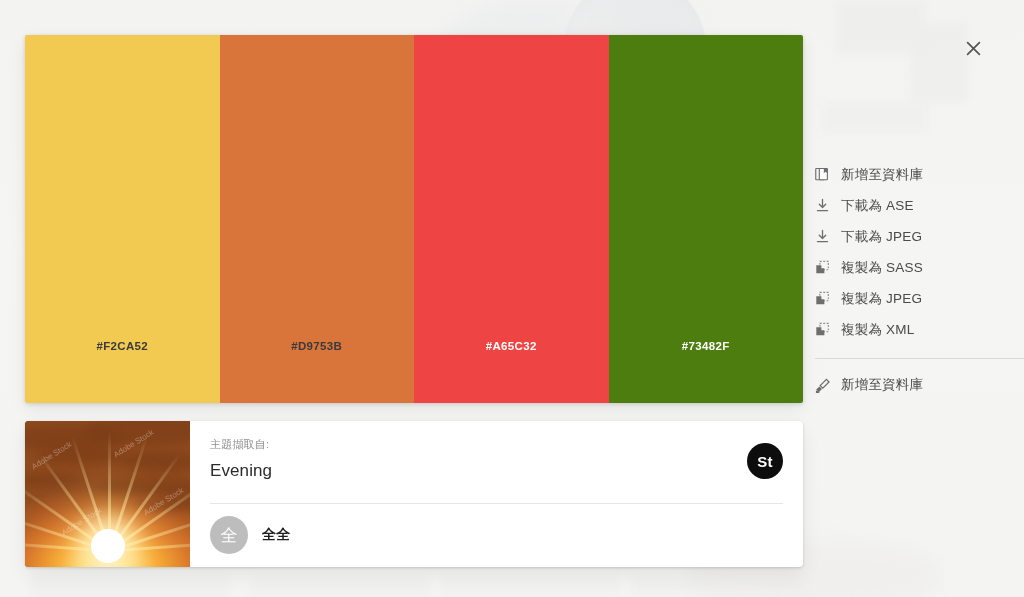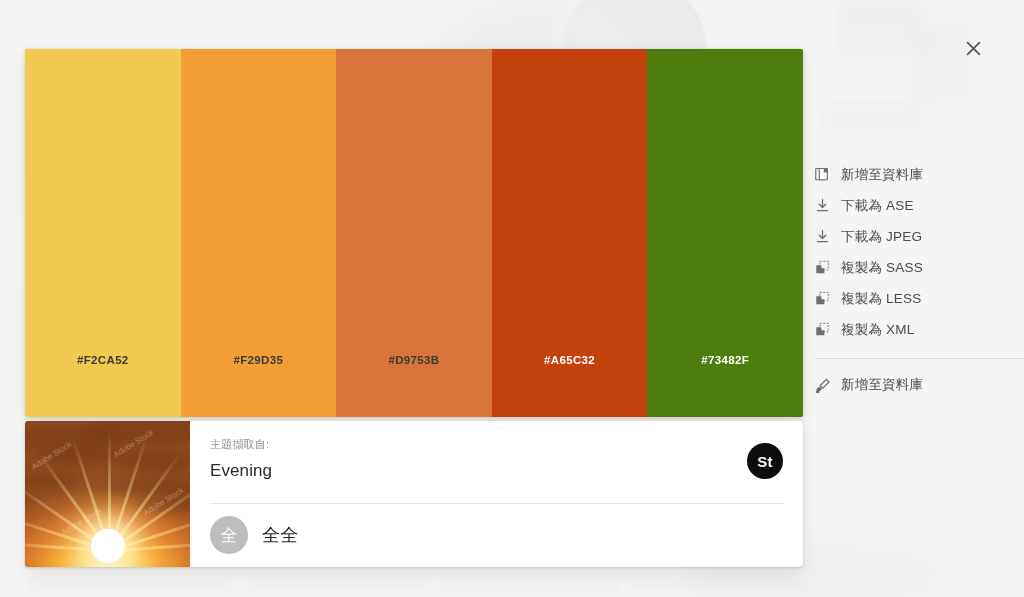--- a/index.html
+++ b/index.html
@@ -33,21 +33,21 @@
     background: #eeeeec;
     opacity: .8;
     filter: blur(3px);
   }
   .bd-soft { position:absolute; filter: blur(9px); opacity:.55; }
 
   
   .palette {
     position: absolute;
     left: 25px;
-    top: 49px;
+    top: 35px;
     width: 778px;
     height: 368px;
     display: flex;
     border-radius: 2px;
     overflow: hidden;
     box-shadow: 0 1px 4px rgba(0,0,0,.14), 0 6px 18px rgba(0,0,0,.07);
   }
   .swatch {
     flex: 1 1 0;
     position: relative;
@@ -230,22 +230,22 @@
     border-radius: 50%;
     background: #bdbdbd;
     color: #ffffff;
     display: flex;
     align-items: center;
     justify-content: center;
     font-size: 17px;
     cursor: pointer;
   }
   .author-name {
-    font-size: 18px;
-    font-weight: normal;
+    font-size: 14px;
+    font-weight: bold;
     color: #1f1f1f;
     cursor: pointer;
     letter-spacing: .3px;
   }
 </style>
 </head>
 <body>
 
 <div id="stage">
 
@@ -259,27 +259,24 @@
     <div class="bd-block" style="left:250px; top:575px; width:180px; height:22px; opacity:.5;"></div>
     <div class="bd-block" style="left:440px; top:575px; width:180px; height:22px; opacity:.45;"></div>
     <div class="bd-block" style="left:630px; top:575px; width:180px; height:22px; opacity:.5;"></div>
     <div class="bd-soft" style="left:690px; top:540px; width:250px; height:70px; background:#edecea; border-radius:40%;"></div>
   </div>
 
   <div class="palette">
     <div class="swatch" style="background: rgb(242, 202, 82);">
       <span class="hex" style="color: rgb(58, 58, 58);">#F2CA52</span>
     </div>
-    <div class="swatch" style="background: rgb(242, 157, 53);">
-      <span class="hex" style="color: rgb(58, 58, 58);">#F29D35</span>
-    </div>
     <div class="swatch" style="background: rgb(217, 117, 59);">
       <span class="hex" style="color: rgb(58, 58, 58);">#D9753B</span>
     </div>
-    <div class="swatch" style="background: #c2410c;">
+    <div class="swatch" style="background: #ef4444;">
       <span class="hex" style="color: rgb(255, 255, 255);">#A65C32</span>
     </div>
     <div class="swatch" style="background: #4d7c0f;">
       <span class="hex" style="color: rgb(255, 255, 255);">#73482F</span>
     </div>
   </div>
 
   <div class="close-btn">
     <svg width="15" height="15" viewBox="0 0 15 15">
       <path d="M1.6 1.6 L13.4 13.4 M13.4 1.6 L1.6 13.4" stroke="#565656" stroke-width="1.7" stroke-linecap="round" fill="none"></path>
@@ -330,21 +327,21 @@
     </div>
 
 
     <div class="menu-item">
       <span class="mi-icon">
         <svg width="15" height="15" viewBox="0 0 16 16">
           <rect x="5.2" y="1.4" width="9" height="9" fill="none" stroke="#8d8d8d" stroke-width="1.2" stroke-dasharray="2 1.6"></rect>
           <path d="M1.4 5.6 h5.4 v3.2 h3.2 v5.4 h-8.6 z" fill="#6e6e6e"></path>
         </svg>
       </span>
-      <span class="mi-label">複製為 LESS</span>
+      <span class="mi-label">複製為 JPEG</span>
     </div>
 
     <div class="menu-item">
       <span class="mi-icon">
         <svg width="15" height="15" viewBox="0 0 16 16">
           <rect x="5.2" y="1.4" width="9" height="9" fill="none" stroke="#8d8d8d" stroke-width="1.2" stroke-dasharray="2 1.6"></rect>
           <path d="M1.4 5.6 h5.4 v3.2 h3.2 v5.4 h-8.6 z" fill="#6e6e6e"></path>
         </svg>
       </span>
       <span class="mi-label">複製為 XML</span>

